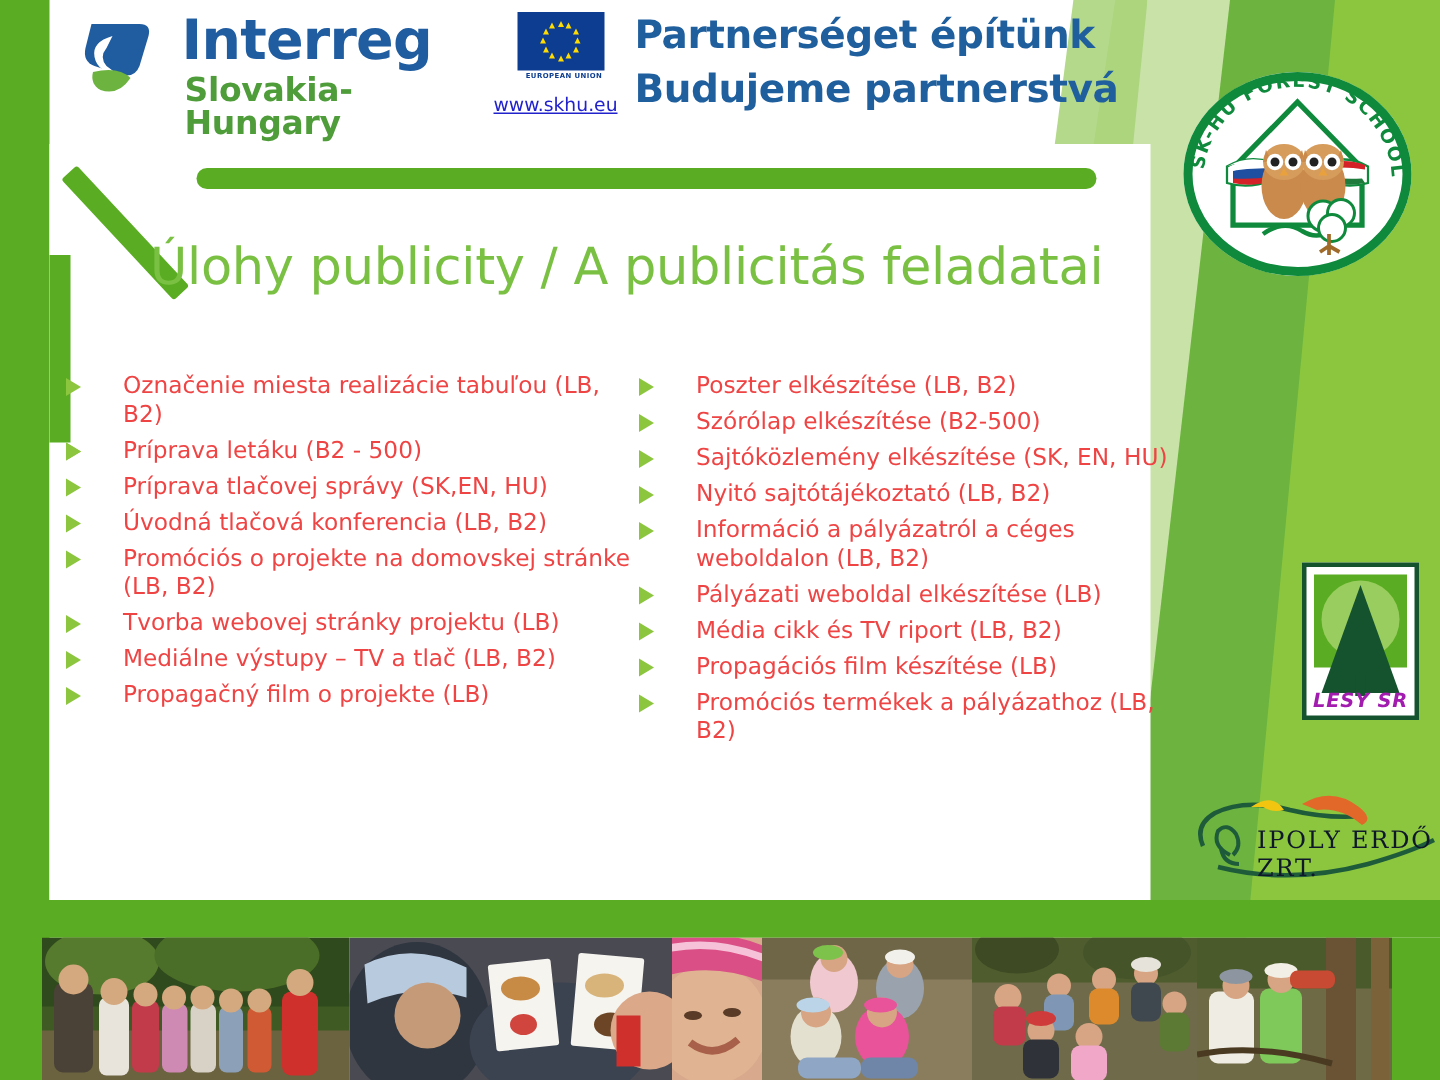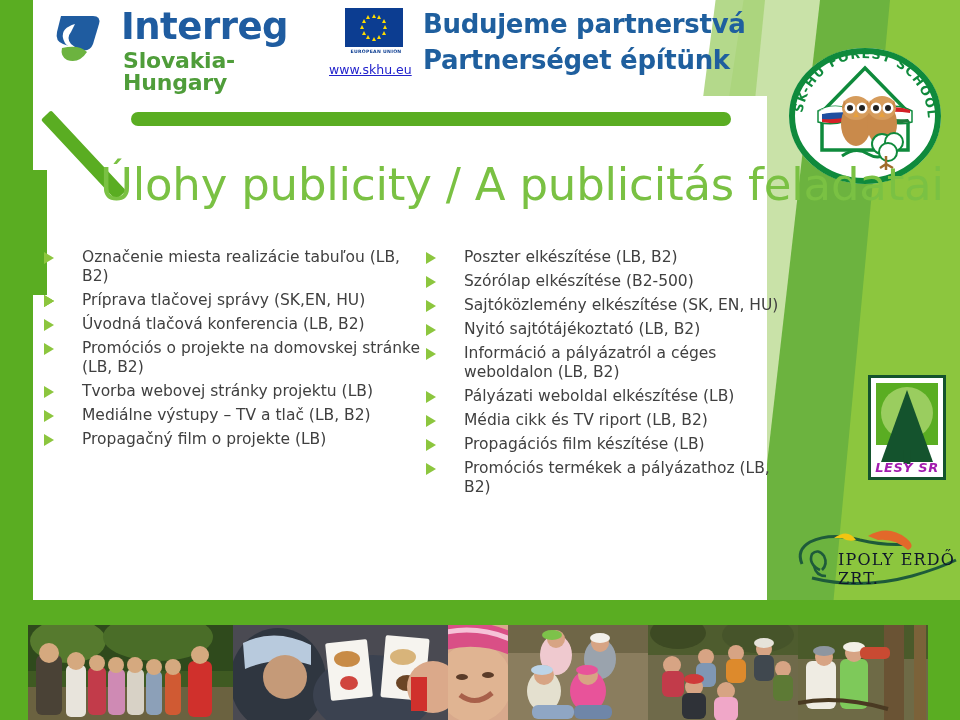--- a/index.html
+++ b/index.html
@@ -52,30 +52,30 @@
      border-right:2.4px solid transparent;border-bottom:4.6px solid #ffdc00;}
   .eu-label{position:absolute;left:0;top:41px;width:62px;text-align:center;
      font-size:4.6px;color:#0c3d91;letter-spacing:.3px;font-weight:bold;}
   .skhu-url{position:absolute;left:296px;top:62px;font-size:12.5px;color:#2222cc;
      text-decoration:underline;font-family:"DejaVu Sans",sans-serif;}
 
   .hdr-title{position:absolute;left:390px;top:6px;color:#1f5f9e;font-weight:bold;
      font-size:26px;line-height:36px;letter-spacing:-.3px;}
 
   
-  .slide-title{position:absolute;left:100px;top:158px;font-size:45px;color:#7ac143;
+  .slide-title{position:absolute;left:100px;top:158px;font-size:34px;color:#7ac143;
      font-weight:normal;letter-spacing:-.2px;white-space:nowrap;}
 
   
   .col{position:absolute;top:248px;}
   .col-left{left:36px;width:386px;}
   .col-right{left:418px;width:375px;}
   ul.blist{list-style:none;margin:0;padding:0;}
   ul.blist li{position:relative;padding-left:46px;margin-bottom:5px;
-     font-size:15.5px;line-height:19px;color:#404040;}
+     font-size:15.5px;line-height:19px;color:#ef4444;}
   ul.blist li .tri{position:absolute;left:8px;top:4px;width:0;height:0;
      border-top:6px solid transparent;border-bottom:6px solid transparent;
      border-left:10px solid #8cc63e;}
 
   
   .lesy{position:absolute;left:868px;top:375px;width:78px;height:105px;
      background:#ffffff;border:3px solid #14532d;box-sizing:border-box;}
   .lesy-inner{position:absolute;left:5px;top:5px;right:5px;height:62px;
      background:#5aad22;overflow:hidden;}
   .lesy-sun{position:absolute;left:50%;top:4px;transform:translateX(-50%);
@@ -155,22 +155,22 @@
           <span class="eu-star" style="left: 15.1px; top: 17.2px;"></span>
           <span class="eu-star" style="left: 16.6407px; top: 11.45px;"></span>
           <span class="eu-star" style="left: 20.85px; top: 7.24071px;"></span>
         </div>
       <div class="eu-label">EUROPEAN UNION</div>
     </div>
 
     <a class="skhu-url" href="#">www.skhu.eu</a>
 
     <div class="hdr-title">
+      <div>Partnerséget építünk</div>
       <div>Budujeme partnerstvá</div>
-      <div>Partnerséget építünk</div>
     </div>
   </div>
 
   <div class="skhu-badge">
     <svg viewBox="0 0 166 150" width="166" height="150">
       <defs>
         <path id="arcpath" d="M 20,83 A 63,63 0 0 1 146,83" fill="none"></path>
       </defs>
       <ellipse cx="83" cy="78" rx="76" ry="68" fill="#ffffff"></ellipse>
       <ellipse cx="83" cy="78" rx="73" ry="65" fill="none" stroke="#0f8a3c" stroke-width="6"></ellipse>
@@ -221,21 +221,21 @@
       </text>
     </svg>
   </div>
 
   <div class="slide-title">Úlohy publicity / A publicitás feladatai</div>
 
   <div class="col col-left">
     <ul class="blist" id="list-left">
         <li><span class="tri"></span><span>Označenie miesta realizácie tabuľou (LB,  B2)</span></li>
         <li><span class="tri"></span></li>
-        <li><span class="tri"></span></li>
+        <li><span class="tri"></span><span>Príprava letáku (B2  -  500)</span></li>
         <li><span class="tri"></span><span>Príprava tlačovej správy (SK,EN, HU)</span></li>
         <li><span class="tri"></span><span>Úvodná tlačová konferencia (LB, B2)</span></li>
         <li><span class="tri"></span><span>Promóciós o projekte na domovskej stránke (LB,  B2)</span></li>
         <li><span class="tri"></span><span>Tvorba webovej stránky projektu (LB)</span></li>
         <li><span class="tri"></span><span>Mediálne výstupy – TV a tlač (LB, B2)</span></li>
         <li><span class="tri"></span><span>Propagačný film o projekte (LB)</span></li>
       </ul>
   </div>
   <div class="col col-right">
     <ul class="blist" id="list-right">

